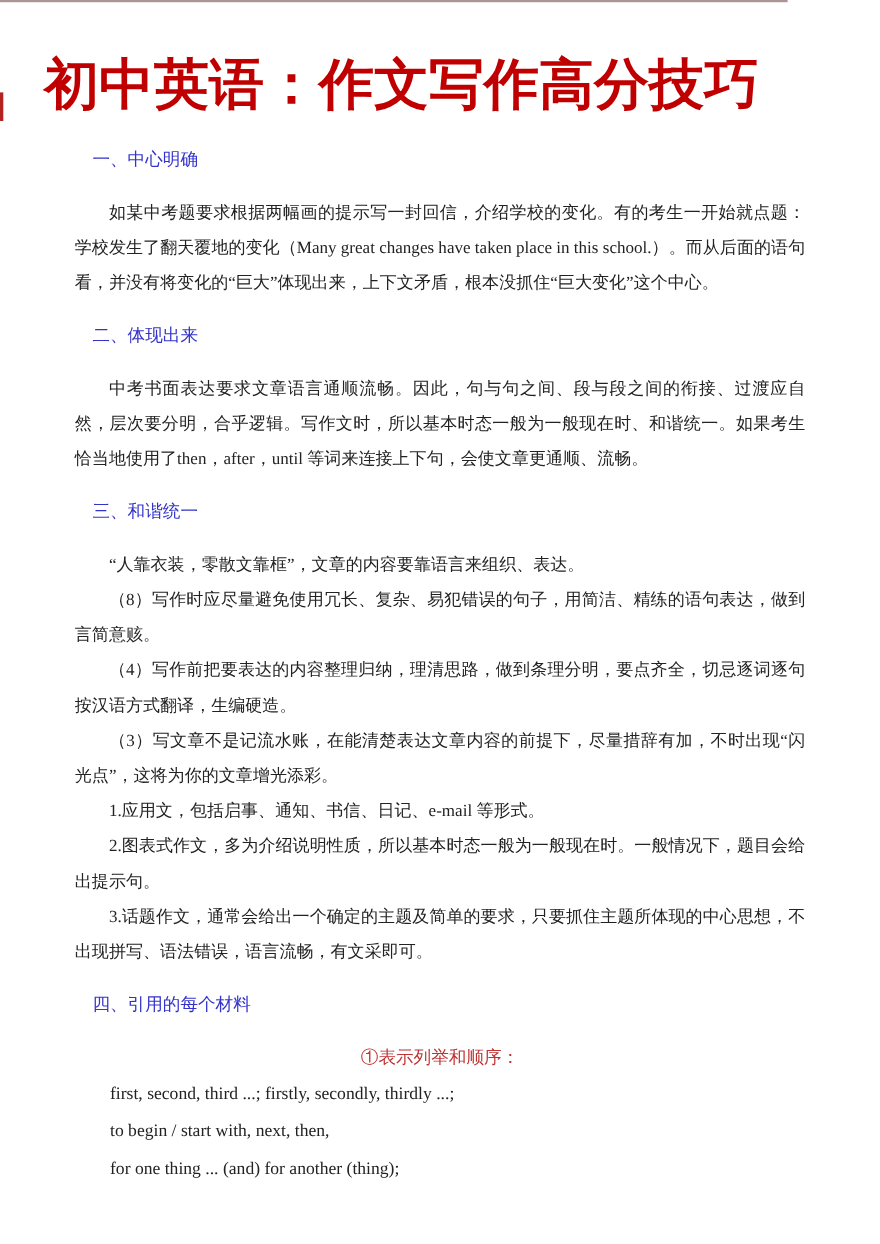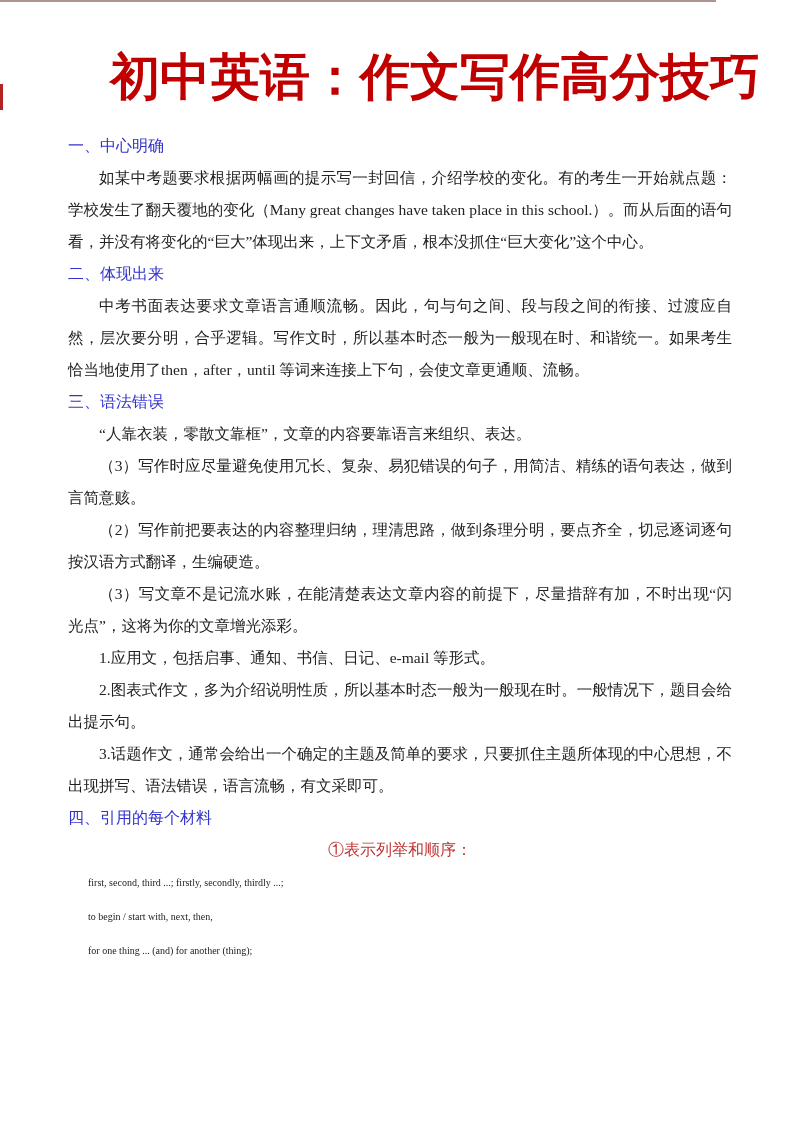--- a/index.html
+++ b/index.html
@@ -29,33 +29,33 @@
   .artifact-left {
     position: absolute;
     top: 84px;
     left: 0;
     width: 3px;
     height: 26px;
     background: #b52222;
   }
   .title {
     margin: 44px 40px 20px 40px;
-    text-align: right;
+    text-align: left;
     font-size: 50px;
     line-height: 66px;
     font-weight: bold;
     color: #c00000;
     letter-spacing: 0px;
     white-space: nowrap;
   }
   .content {
     padding: 0 68px;
   }
   .sec-heading {
-    margin: 0;
+    margin: 16px;
     font-size: 16px;
     font-weight: normal;
     line-height: 32px;
     color: #3333cc;
   }
   .para {
     margin: 0;
     font-size: 15.5px;
     line-height: 32px;
     text-align: justify;
@@ -65,21 +65,21 @@
   .subheading-red {
     margin: 0;
     font-size: 16px;
     line-height: 32px;
     color: #bf3333;
     text-align: center;
   }
   .eng-line {
     margin: 0;
     padding-left: 2em;
-    font-size: 10px;
+    font-size: 16px;
     line-height: 34px;
     color: #222222;
   }
 </style>
 </head>
 <body>
 
 <div class="page">
 
   <div class="artifact-top"></div>
@@ -88,24 +88,24 @@
   <h1 class="title">初中英语：作文写作高分技巧</h1>
 
   <div class="content">
 
     <h2 class="sec-heading">一、中心明确</h2>
     <p class="para">如某中考题要求根据两幅画的提示写一封回信，介绍学校的变化。有的考生一开始就点题：学校发生了翻天覆地的变化（Many great changes have taken place in this school.）。而从后面的语句看，并没有将变化的“巨大”体现出来，上下文矛盾，根本没抓住“巨大变化”这个中心。</p>
 
     <h2 class="sec-heading">二、体现出来</h2>
     <p class="para">中考书面表达要求文章语言通顺流畅。因此，句与句之间、段与段之间的衔接、过渡应自然，层次要分明，合乎逻辑。写作文时，所以基本时态一般为一般现在时、和谐统一。如果考生恰当地使用了then，after，until 等词来连接上下句，会使文章更通顺、流畅。</p>
 
-    <h2 class="sec-heading">三、语法错误</h2>
+    <h2 class="sec-heading">三、和谐统一</h2>
     <p class="para">“人靠衣装，零散文靠框”，文章的内容要靠语言来组织、表达。</p>
-    <p class="para">（3）写作时应尽量避免使用冗长、复杂、易犯错误的句子，用简洁、精练的语句表达，做到言简意赅。</p>
-    <p class="para">（2）写作前把要表达的内容整理归纳，理清思路，做到条理分明，要点齐全，切忌逐词逐句按汉语方式翻译，生编硬造。</p>
+    <p class="para">（8）写作时应尽量避免使用冗长、复杂、易犯错误的句子，用简洁、精练的语句表达，做到言简意赅。</p>
+    <p class="para">（4）写作前把要表达的内容整理归纳，理清思路，做到条理分明，要点齐全，切忌逐词逐句按汉语方式翻译，生编硬造。</p>
     <p class="para">（3）写文章不是记流水账，在能清楚表达文章内容的前提下，尽量措辞有加，不时出现“闪光点”，这将为你的文章增光添彩。</p>
     <p class="para">1.应用文，包括启事、通知、书信、日记、e-mail 等形式。</p>
     <p class="para">2.图表式作文，多为介绍说明性质，所以基本时态一般为一般现在时。一般情况下，题目会给出提示句。</p>
     <p class="para">3.话题作文，通常会给出一个确定的主题及简单的要求，只要抓住主题所体现的中心思想，不出现拼写、语法错误，语言流畅，有文采即可。</p>
 
     <h2 class="sec-heading">四、引用的每个材料</h2>
     <p class="subheading-red">①表示列举和顺序：</p>
     <p class="eng-line">first, second, third ...; firstly, secondly, thirdly ...;</p>
     <p class="eng-line">to begin / start with, next, then,</p>
     <p class="eng-line">for one thing ... (and) for another (thing);</p>

